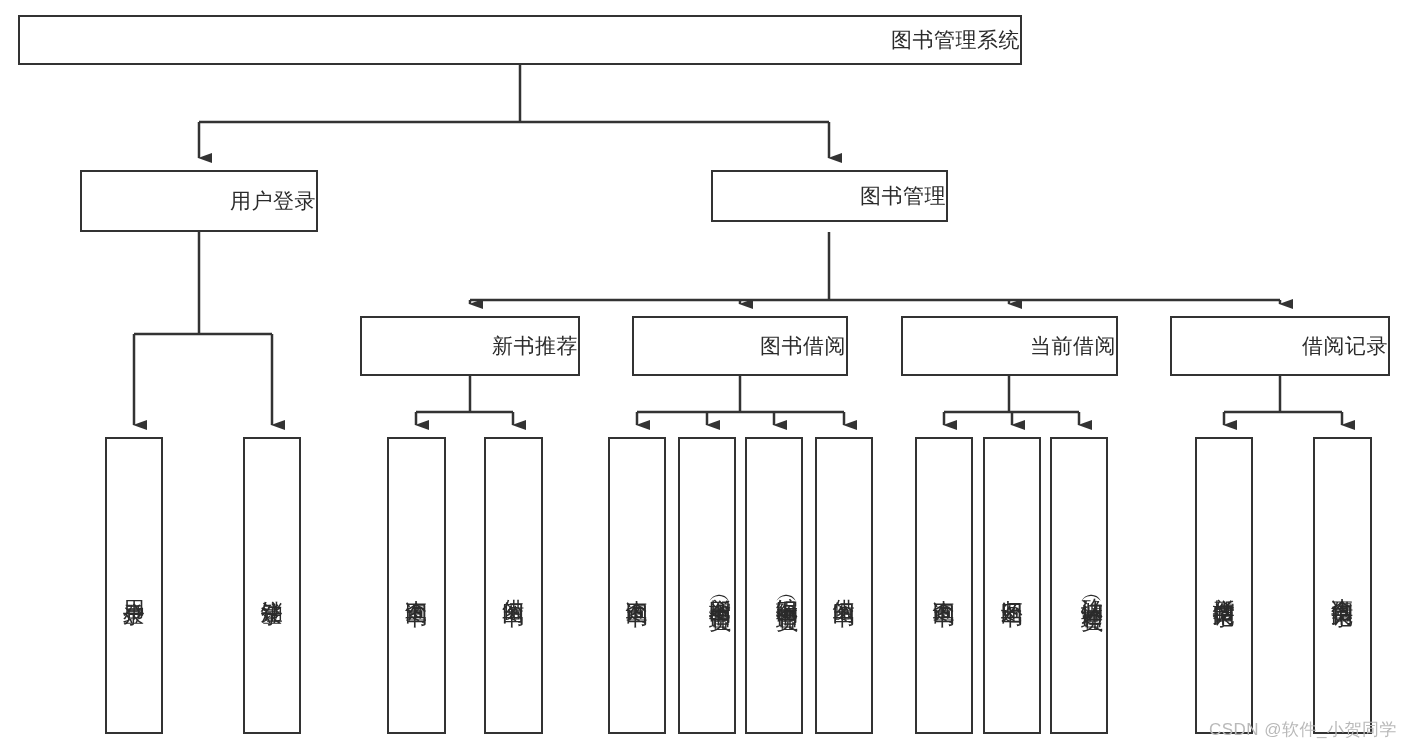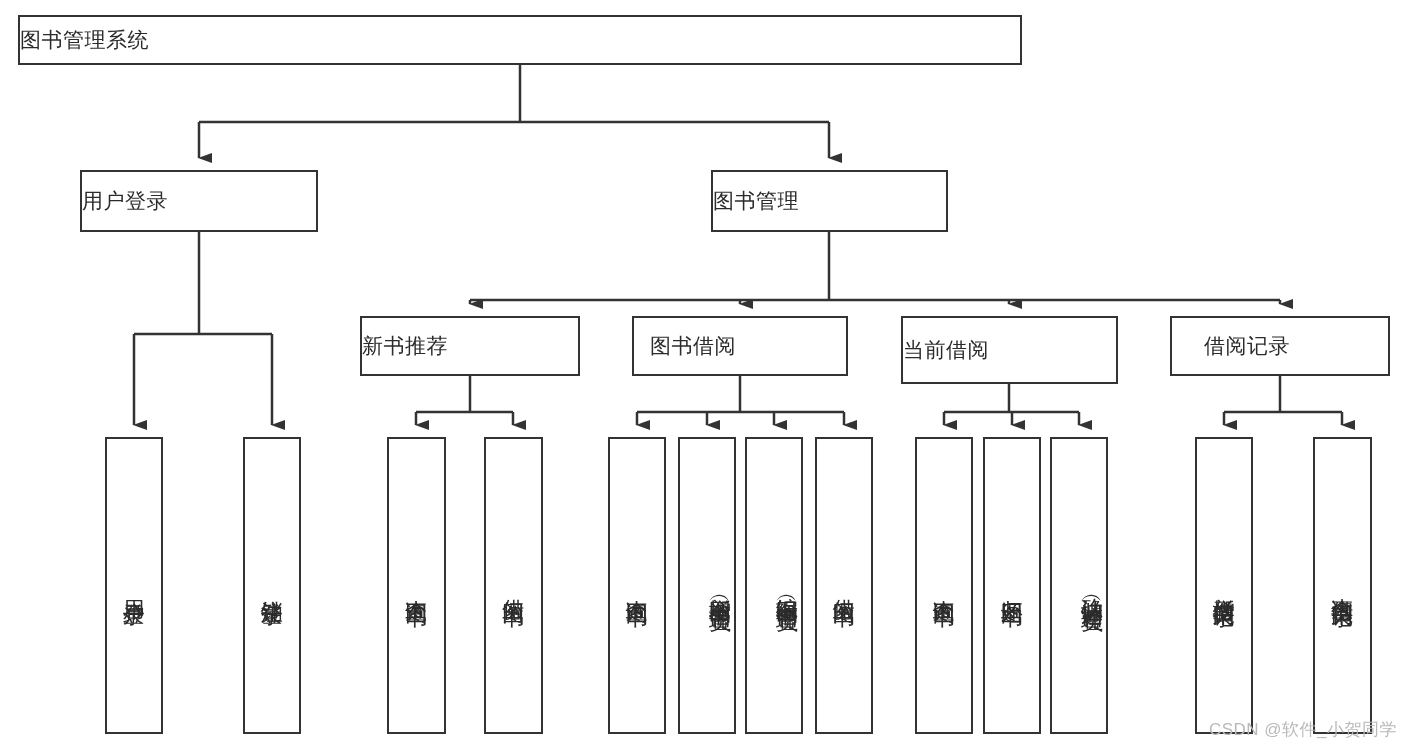--- a/index.html
+++ b/index.html
@@ -17,21 +17,21 @@
     background: #ffffff;
     overflow: hidden;
   }
   .node {
     position: absolute;
     box-sizing: border-box;
     border: 2.5px solid #333333;
     background: #ffffff;
     display: flex;
     align-items: center;
-    justify-content: flex-start;
+    justify-content: flex-end;
     color: #2b2b2b;
     text-align: center;
   }
   .node.horiz {
     font-size: 21px;
     letter-spacing: 0.5px;
     line-height: 1.2;
   }
   .node.vert {
     writing-mode: vertical-rl;
@@ -127,31 +127,31 @@
     </g>
   </svg>
 
   <div class="node horiz" style="left:18px; top:15px; width:1004px; height:50px;">
     <span class="label">图书管理系统</span>
   </div>
 
   <div class="node horiz" style="left:80px; top:170px; width:238px; height:62px;">
     <span class="label">用户登录</span>
   </div>
-  <div class="node horiz" style="left:711px; top:170px; width:237px; height:62px;">
+  <div class="node horiz" style="left:711px; top:170px; width:237px; height:52px;">
     <span class="label">图书管理</span>
   </div>
 
   <div class="node horiz" style="left:360px; top:316px; width:220px; height:60px;">
     <span class="label">新书推荐</span>
   </div>
   <div class="node horiz" style="left:632px; top:316px; width:216px; height:60px;padding-left:16px;">
     <span class="label">图书借阅</span>
   </div>
-  <div class="node horiz" style="left:901px; top:316px; width:217px; height:68px;">
+  <div class="node horiz" style="left:901px; top:316px; width:217px; height:60px;">
     <span class="label">当前借阅</span>
   </div>
   <div class="node horiz" style="left:1170px; top:316px; width:220px; height:60px;padding-left:32px;">
     <span class="label">借阅记录</span>
   </div>
 
   <div class="node vert centered" style="left:105px; top:437px; width:58px; height:297px;">
     <span class="label">用户登录</span>
   </div>
   <div class="node vert centered" style="left:243px; top:437px; width:58px; height:297px;">

